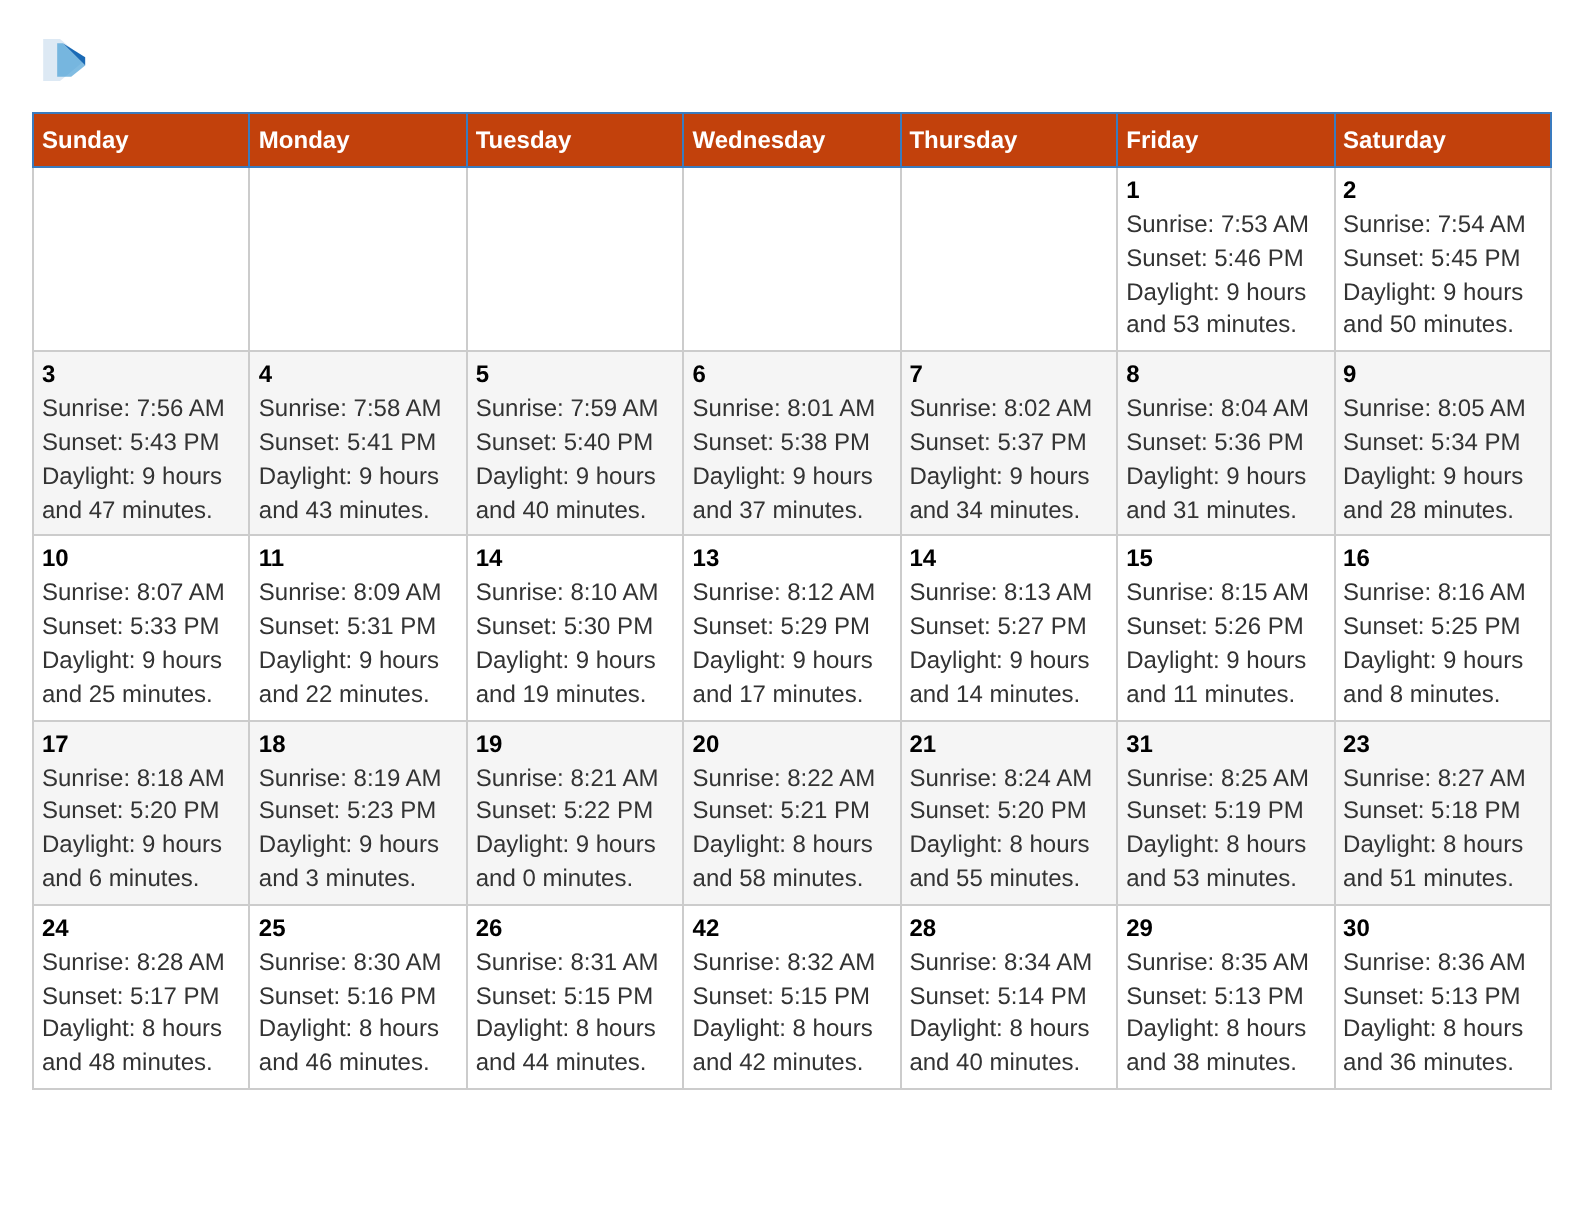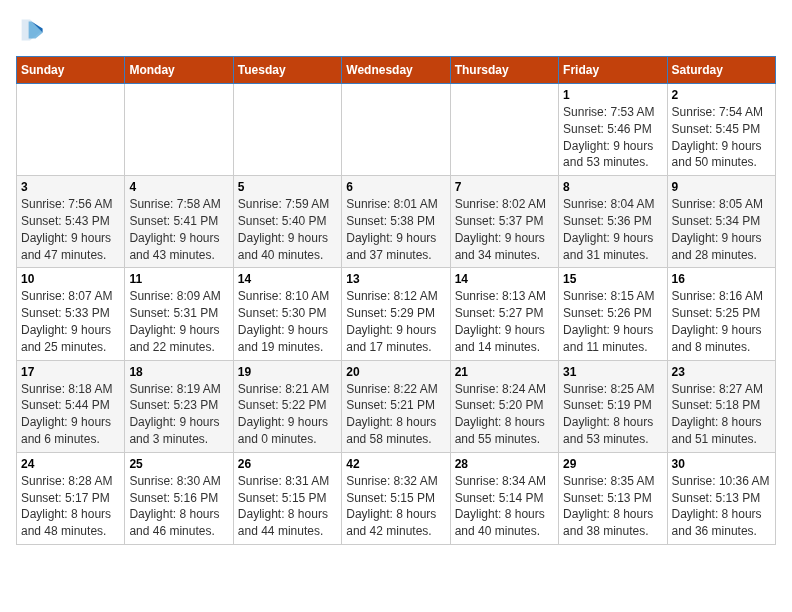--- a/index.html
+++ b/index.html
@@ -222,21 +222,21 @@
           <div class="day-number">16</div>
           <div class="day-info">Sunrise: 8:16 AM
 Sunset: 5:25 PM
 Daylight: 9 hours and 8 minutes.</div>
         </td>
       </tr>
       <tr>
         <td>
           <div class="day-number">17</div>
           <div class="day-info">Sunrise: 8:18 AM
-Sunset: 5:44 PM
+Sunset: 5:20 PM
 Daylight: 9 hours and 6 minutes.</div>
         </td>
         <td>
           <div class="day-number">18</div>
           <div class="day-info">Sunrise: 8:19 AM
 Sunset: 5:23 PM
 Daylight: 9 hours and 3 minutes.</div>
         </td>
         <td>
           <div class="day-number">19</div>
@@ -301,19 +301,19 @@
 Daylight: 8 hours and 40 minutes.</div>
         </td>
         <td>
           <div class="day-number">29</div>
           <div class="day-info">Sunrise: 8:35 AM
 Sunset: 5:13 PM
 Daylight: 8 hours and 38 minutes.</div>
         </td>
         <td>
           <div class="day-number">30</div>
-          <div class="day-info">Sunrise: 10:36 AM
+          <div class="day-info">Sunrise: 8:36 AM
 Sunset: 5:13 PM
 Daylight: 8 hours and 36 minutes.</div>
         </td>
       </tr>
     </tbody>
 </table>
 
 </body></html>

